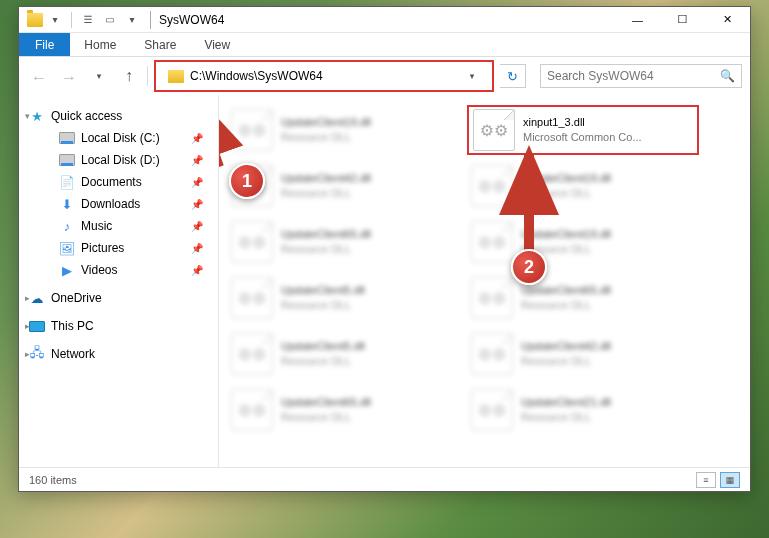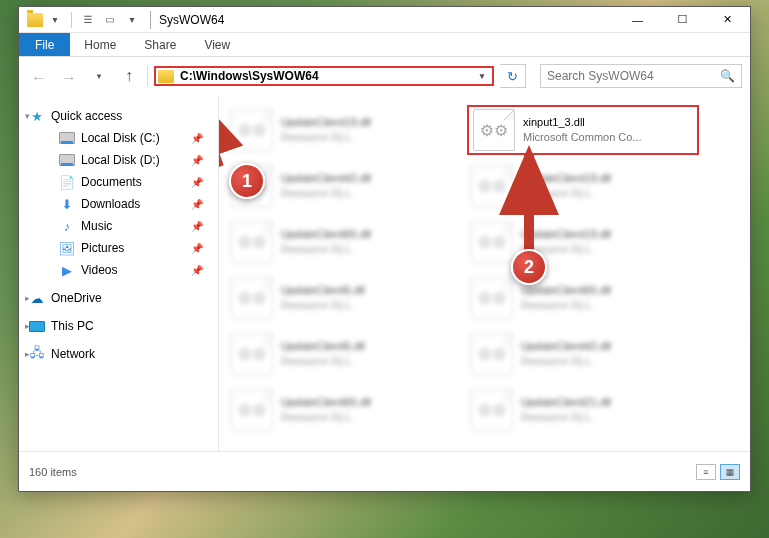--- a/index.html
+++ b/index.html
@@ -16,21 +16,21 @@
     .title-text { font-size: 12px; color: #000; }
     .win-controls { margin-left: auto; display: flex; }
     .win-btn { width: 45px; height: 26px; display: flex; align-items: center; justify-content: center; font-size: 11px; color: #000; }
     .ribbon-tabs { height: 24px; background: #fff; display: flex; align-items: stretch; border-bottom: 1px solid #ddd; }
     .file-tab { background: #1979ca; color: #fff; padding: 8px 16px; display: flex; align-items: center; font-size: 12px; }
     .rtab { padding: 0 14px; display: flex; align-items: center; font-size: 12px; color: #444; }
     .toolbar { height: 38px; display: flex; align-items: center; padding: 0 8px; gap: 6px; }
     .nav-btn { width: 24px; height: 24px; display: flex; align-items: center; justify-content: center; color: #555; border-radius: 2px; }
     .nav-btn.disabled { color: #bbb; }
     .nav-sep { width: 1px; height: 20px; background: #ddd; }
-    .addr-bar { flex: 0 0 340px; height: 20px; border: 2px solid #d33; display: flex; align-items: center; padding: 0 2px; background: #fff; font-weight: bold; }
+    .addr-bar { flex: 0 0 340px; height: 32px; border: 2px solid #d33; display: flex; align-items: center; padding: 0 12px; background: #fff; }
     .addr-folder-icon { width: 16px; height: 13px; background: linear-gradient(#ffd966, #e8b923); border-radius: 1px; margin-right: 6px; flex-shrink: 0; }
     .addr-text { font-size: 12px; color: #000; flex: 1; }
     .addr-drop { width: 16px; text-align: center; color: #555; font-size: 9px; }
     .refresh-btn { width: 26px; height: 24px; border: 1px solid #ccc; border-left: none; display: flex; align-items: center; justify-content: center; color: #1979ca; font-size: 13px; }
     .search-box { flex: 1; height: 24px; border: 1px solid #ccc; display: flex; align-items: center; padding: 0 6px; margin-left: 8px; }
     .search-text { flex: 1; font-size: 12px; color: #888; border: none; outline: none; }
     .search-icon { color: #555; font-size: 12px; }
     .content { flex: 1; display: flex; overflow: hidden; }
     .sidebar { width: 200px; border-right: 1px solid #e5e5e5; padding: 10px 0; overflow: hidden; }
     .tree-item { display: flex; align-items: center; height: 22px; padding-left: 40px; font-size: 12px; color: #000; gap: 6px; cursor: default; position: relative; }
@@ -56,21 +56,21 @@
     .file-item.highlight { filter: none; opacity: 1; border: 2px solid #d33; }
     .file-icon { width: 42px; height: 42px; background: #fff; border: 1px solid #ccc; border-radius: 2px; position: relative; flex-shrink: 0; display: flex; align-items: center; justify-content: center; }
     .file-icon::before { content: ''; position: absolute; top: 0; right: 0; width: 10px; height: 10px; background: linear-gradient(135deg, transparent 48%, #ccc 50%, #f5f5f5 52%); }
     .gears { font-size: 16px; color: #aaa; }
     .file-meta { display: flex; flex-direction: column; font-size: 11px; line-height: 1.35; overflow: hidden; }
     .file-name { color: #000; white-space: nowrap; }
     .file-sub { color: #777; white-space: nowrap; }
     .callout { position: absolute; width: 36px; height: 36px; background: radial-gradient(circle at 35% 35%, #e85a4f, #b8291f); border-radius: 50%; border: 2px solid #fff; box-shadow: 0 2px 6px rgba(0,0,0,0.4); display: flex; align-items: center; justify-content: center; color: #fff; font-size: 18px; font-weight: bold; z-index: 10; }
     .arrow { position: absolute; z-index: 9; }
     .arrow svg { display: block; }
-    .statusbar { height: 40px; border-top: 1px solid #e5e5e5; display: flex; align-items: center; padding: 0 10px; font-size: 11px; color: #555; justify-content: flex-end; }
+    .statusbar { height: 24px; border-top: 1px solid #e5e5e5; display: flex; align-items: center; padding: 0 10px; font-size: 11px; color: #555; justify-content: flex-end; }
     .view-icons { margin-left: auto; display: flex; gap: 4px; }
     .view-btn { width: 20px; height: 16px; border: 1px solid #bbb; display: flex; align-items: center; justify-content: center; font-size: 9px; color: #555; }
     .view-btn.active { background: #cde6f7; border-color: #5aa7dd; }
   </style>
 </head>
 <body>
 
 <div class="desktop-bg"></div>
 
 <div class="window">

